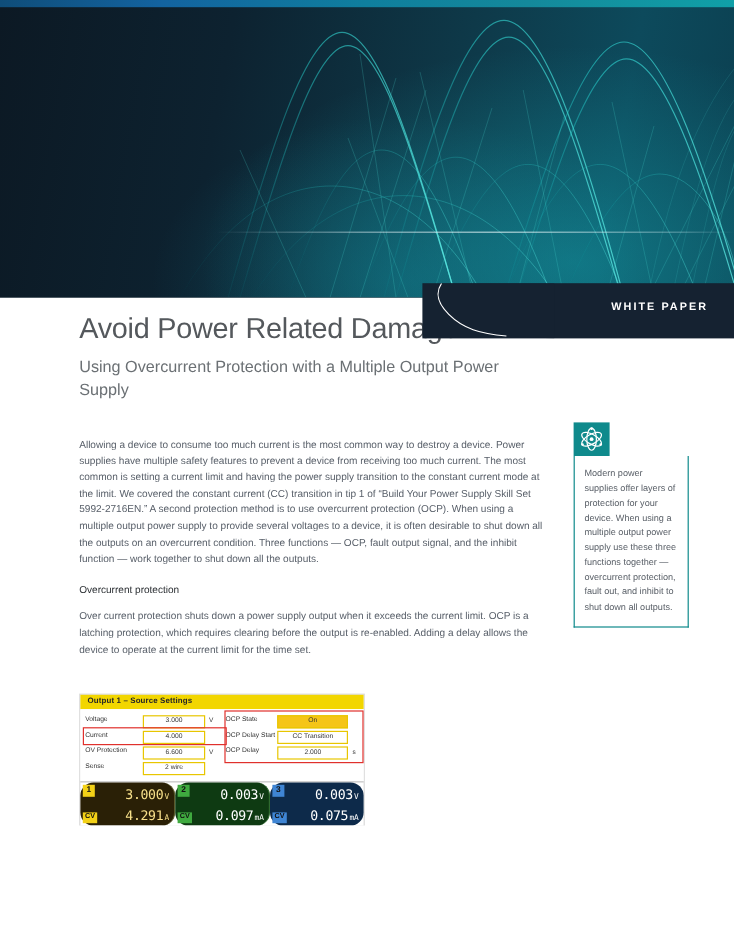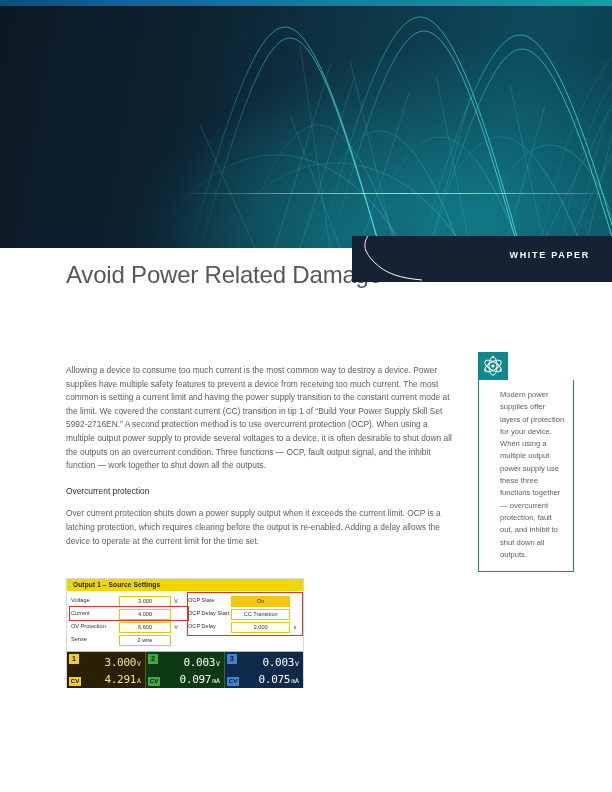--- a/index.html
+++ b/index.html
@@ -72,21 +72,21 @@
   }
 
   
   .callout{position:absolute;left:478px;top:352px;width:96px;}
   .callout-icon{
     width:30px;height:28px;background:#0f8a8c;position:relative;
   }
   .callout-icon svg{position:absolute;left:4px;top:3px;}
   .callout-box{
     border:1px solid #0f8a8c;border-top:none;
-    padding:9px 8px 10px 21px;margin-top:0;
+    padding:9px 8px 10px 8px;margin-top:0;
     background:#ffffff;
   }
   .callout-box p{
     margin:0;font-size:7.6px;color:#5a6068;line-height:1.62;
   }
 
   
   .figure{position:absolute;left:66px;top:578px;width:238px;}
   .fig-inner{border:1px solid #d9d9d9;background:#fff;}
   .fig-titlebar{
@@ -109,21 +109,21 @@
   .sunit{font-size:5.4px;color:#333;width:10px;text-align:center;}
   .sfield.r{width:58px;}
 
   
   .redbox{position:absolute;border:1px solid #e0302c;pointer-events:none;}
   #redbox-current{left:2px;top:15px;width:118px;height:13px;}
   #redbox-ocp{left:120px;top:1px;width:114px;height:42px;}
 
   
   .readouts{display:flex;height:36px;border-top:1px solid #b8b8b8;}
-  .ch{position:relative;flex:1;display:flex;flex-direction:column;justify-content:center;}
+  .ch{position:relative;flex:1;display:flex;flex-direction:column;justify-content:center;border-radius:11px;}
   .ch1{background:#2a2006;border-right:1px solid #5a5a2a;}
   .ch2{background:#0e3a12;border-right:1px solid #2f6a2f;}
   .ch3{background:#0d2a4a;}
   .ch-num{
     position:absolute;left:2px;top:2px;width:10px;height:10px;
     font-size:7px;font-weight:bold;text-align:center;line-height:10px;color:#111;
   }
   .ch1 .ch-num{background:#f3d117;}
   .ch2 .ch-num{background:#3faa3f;}
   .ch3 .ch-num{background:#3f85d4;}
@@ -242,20 +242,21 @@
   <div class="wp-band">
     <svg class="wp-curve" viewBox="0 0 110 46" xmlns="http://www.w3.org/2000/svg">
       <path d="M110,0 L16,0 C12,6 10,14 22,26 C34,38 48,42 70,44 L110,46 Z" fill="#152231"></path>
       <path d="M16,0 C12,6 10,14 22,26 C34,38 48,42 70,44" fill="none" stroke="#ffffff" stroke-width="1"></path>
     </svg>
     <div class="wp-label">WHITE PAPER</div>
   </div>
 
   <div class="title-wrap">
     <div class="doc-title">Avoid Power Related Damage</div>
+    <div class="doc-subtitle">Using Overcurrent Protection with a Multiple Output Power Supply</div>
   </div>
 
   <div class="body-col">
     <p>Allowing a device to consume too much current is the most common way to destroy a device. Power supplies have multiple safety features to prevent a device from receiving too much current. The most common is setting a current limit and having the power supply transition to the constant current mode at the limit. We covered the constant current (CC) transition in tip 1 of “Build Your Power Supply Skill Set 5992-2716EN.” A second protection method is to use overcurrent protection (OCP). When using a multiple output power supply to provide several voltages to a device, it is often desirable to shut down all the outputs on an overcurrent condition.  Three functions — OCP, fault output signal, and the inhibit function — work together to shut down all the outputs.</p>
     <div class="sec-head">Overcurrent protection</div>
     <p>Over current protection shuts down a power supply output when it exceeds the current limit. OCP is a latching protection, which requires clearing before the output is re-enabled. Adding a delay allows the device to operate at the current limit for the time set.</p>
   </div>
 
   <div class="callout">
     <div class="callout-icon">

